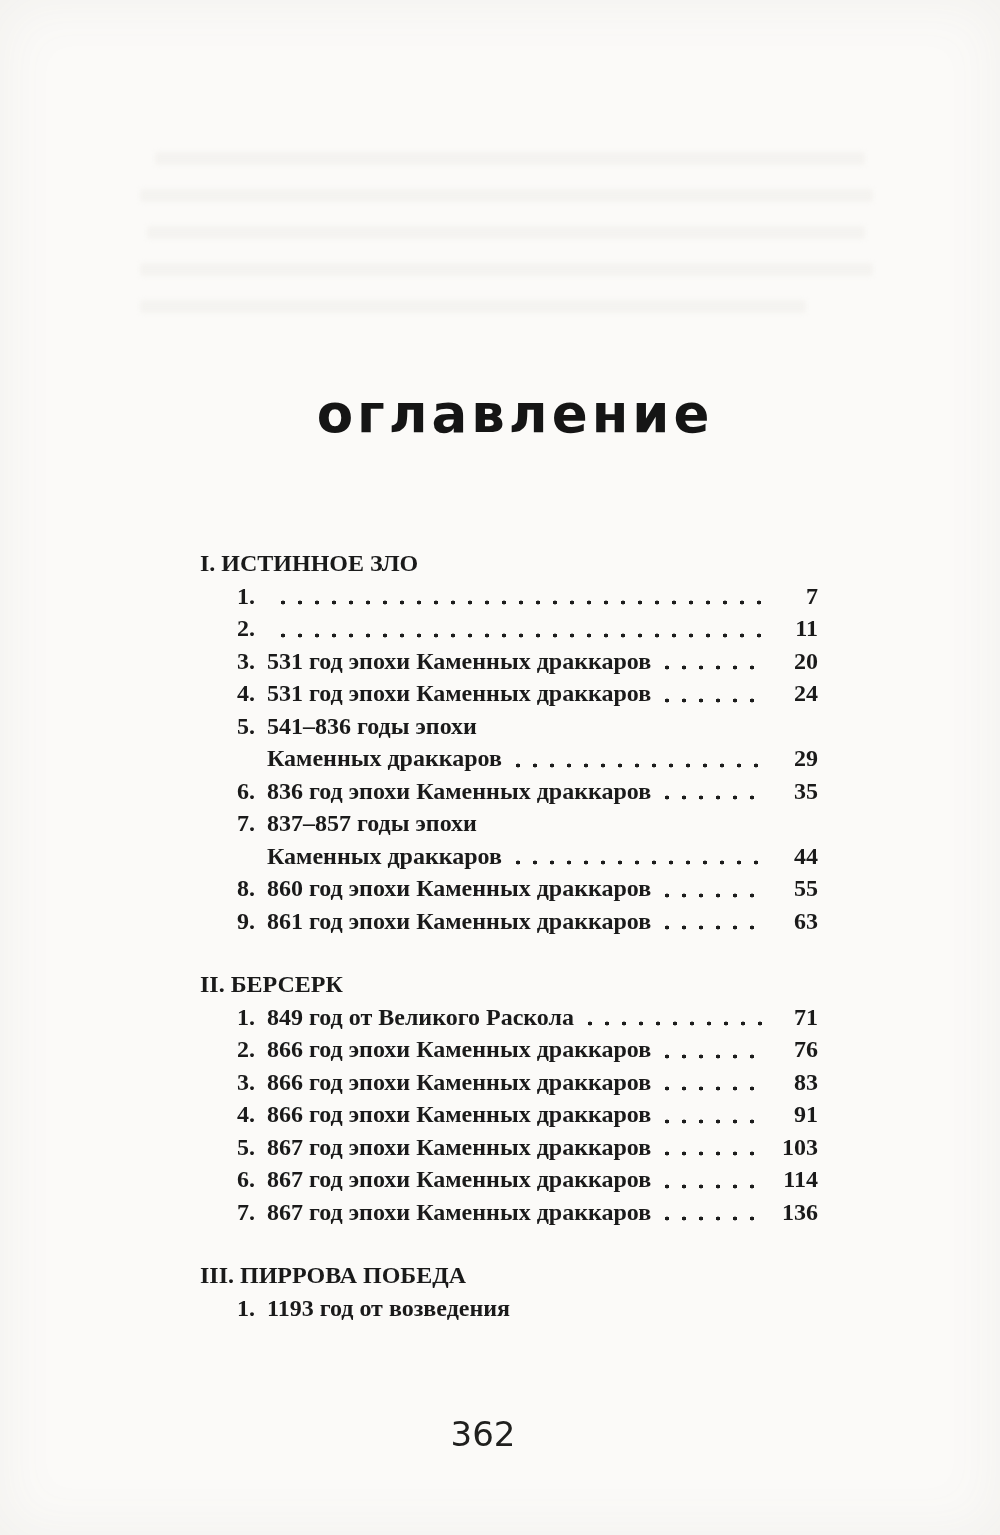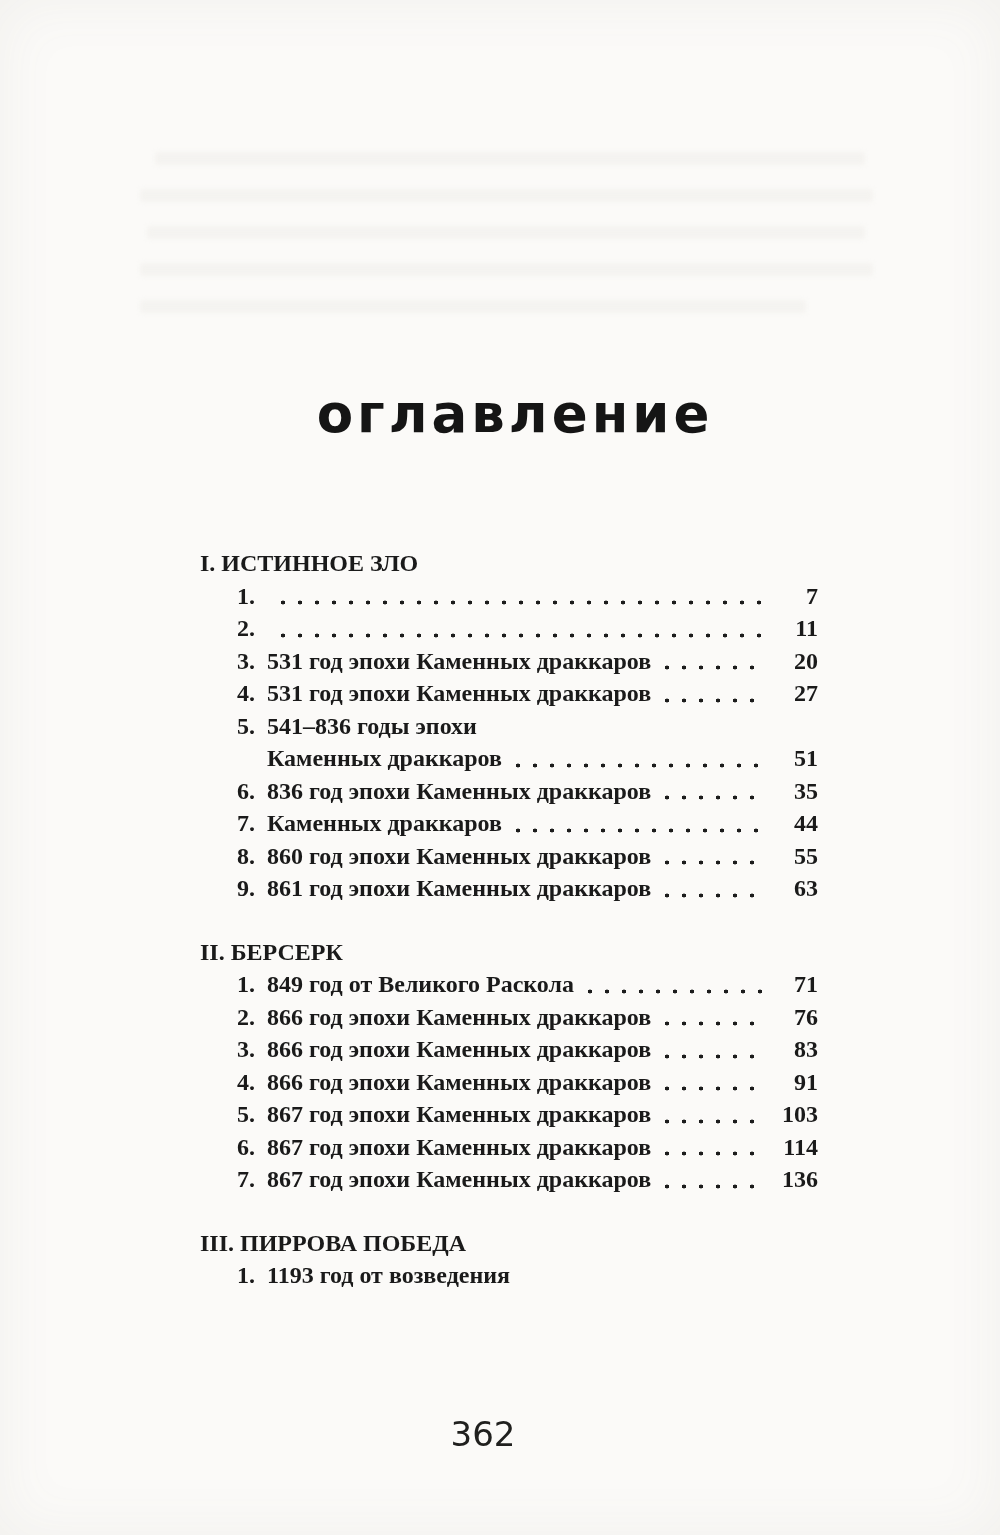--- a/index.html
+++ b/index.html
@@ -116,50 +116,53 @@
               <span class="item-page">20</span>
             </div>
           </div>
         </div>
         <div class="item">
           <div class="item-marker">4.</div>
           <div class="item-body">
             <div class="item-line">
               <span class="item-text">531 год эпохи Каменных драккаров</span>
               <span class="dots"></span>
-              <span class="item-page">27</span>
+              <span class="item-page">24</span>
             </div>
           </div>
         </div>
         <div class="item">
           <div class="item-marker">5.</div>
           <div class="item-body">
             <div class="item-line">
               <span class="item-text">541–836 годы эпохи</span>
             </div>
             <div class="item-line">
               <span class="item-text">Каменных драккаров</span>
               <span class="dots"></span>
-              <span class="item-page">51</span>
+              <span class="item-page">29</span>
             </div>
           </div>
         </div>
         <div class="item">
           <div class="item-marker">6.</div>
           <div class="item-body">
             <div class="item-line">
               <span class="item-text">836 год эпохи Каменных драккаров</span>
               <span class="dots"></span>
               <span class="item-page">35</span>
             </div>
           </div>
         </div>
         <div class="item">
           <div class="item-marker">7.</div>
           <div class="item-body">
+            <div class="item-line">
+              <span class="item-text">837–857 годы эпохи</span>
+            </div>
             <div class="item-line">
               <span class="item-text">Каменных драккаров</span>
               <span class="dots"></span>
               <span class="item-page">44</span>
             </div>
           </div>
         </div>
         <div class="item">
           <div class="item-marker">8.</div>
           <div class="item-body">

